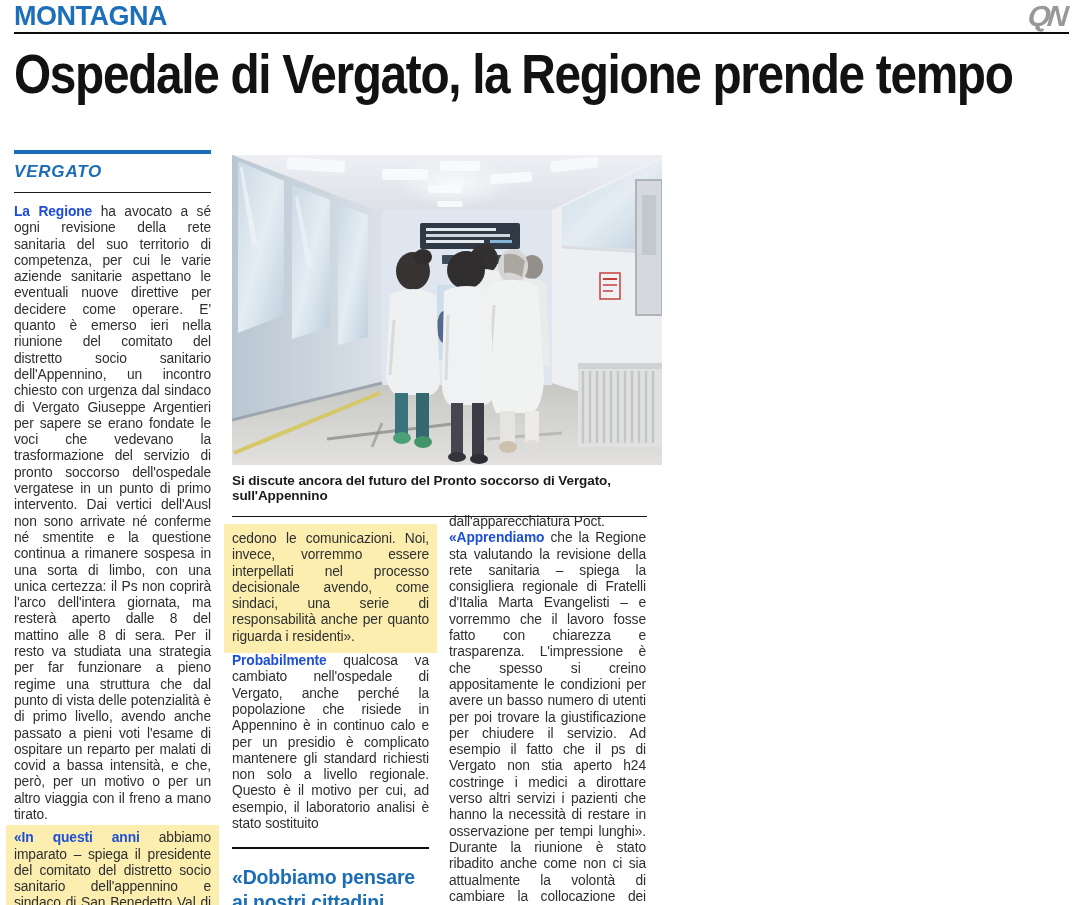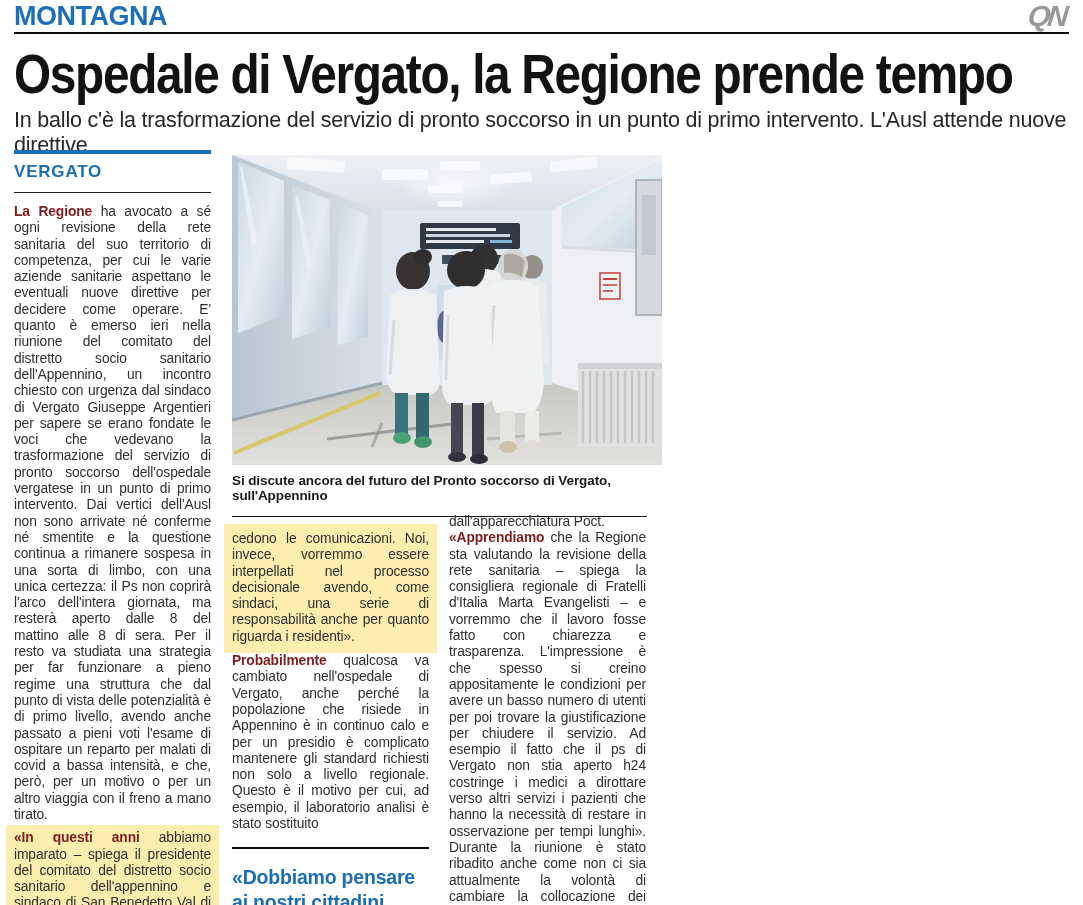--- a/index.html
+++ b/index.html
@@ -38,27 +38,27 @@
   .subhead {
     position:absolute; left:14px; top:108px; width:1060px;
     font-size:21.5px; font-weight:400; color:#26262b; letter-spacing:-0.2px;
   }
   
   .col { position:absolute; width:197px; }
   .col1 { left:14px;  top:150px; }
   .col2 { left:232px; top:514px; }
   .col3 { left:449px; top:514px; }
   .kickbox { border-top:4px solid #1b6db6; padding-top:8px; padding-bottom:10px;
-             border-bottom:1.5px solid #1b1b1b; margin-bottom:11px; }
+             border-bottom:1.5px solid #1b1b1b; margin-bottom:11px;font-style:italic; }
   .kicklabel { color:#1b6db6; font-weight:800; font-size:17px; letter-spacing:0.8px; }
   p.body, .hl {
     font-size:13.8px; line-height:16.3px; text-align:justify; color:#2f2f31;
     letter-spacing:-0.1px;
   }
-  p.body b, .hl b { color:#7f1d1d; }
+  p.body b, .hl b { color:#1d4ed8; }
   .hl { background:#fbeeae; margin:2px -8px 0; padding:5px 8px 8px; }
   .col2 .hl { margin-top:10px; padding-top:7px; }
   
   .photo-block { position:absolute; left:232px; top:155px; width:430px; }
   .photo-frame { width:430px; height:310px; overflow:hidden; background:#dfe5ea; }
   .caption {
     width:415px; font-size:13.5px; font-weight:700; color:#1a1a1a;
     padding:8px 0 13px; border-bottom:1.5px solid #161616; letter-spacing:-0.1px;
   }
   
@@ -73,21 +73,20 @@
 <body>
 
 <div class="page">
 
   <div class="topbar">
     <div class="section-label">MONTAGNA</div>
     <div class="qn-logo">QN</div>
   </div>
 
   <h1 class="headline">Ospedale di Vergato, la Regione prende tempo</h1>
-  <div class="subhead">In ballo c'è la trasformazione del servizio di pronto soccorso in un punto di primo intervento. L'Ausl attende nuove direttive</div>
 
   <div class="col col1">
     <div class="kickbox">
       <span class="kicklabel">VERGATO</span>
     </div>
     <p class="body"><b>La Regione</b><span> ha avocato a sé ogni revisione della rete sanitaria del suo territorio di competenza, per cui le varie aziende sanitarie aspettano le eventuali nuove direttive per decidere come operare. E' quanto è emerso ieri nella riunione del comitato del distretto socio sanitario dell'Appennino, un incontro chiesto con urgenza dal sindaco di Vergato Giuseppe Argentieri per sapere se erano fondate le voci che vedevano la trasformazione del servizio di pronto soccorso dell'ospedale vergatese in un punto di primo intervento. Dai vertici dell'Ausl non sono arrivate né conferme né smentite e la questione continua a rimanere sospesa in una sorta di limbo, con una unica certezza: il Ps non coprirà l'arco dell'intera giornata, ma resterà aperto dalle 8 del mattino alle 8 di sera. Per il resto va studiata una strategia per far funzionare a pieno regime una struttura che dal punto di vista delle potenzialità è di primo livello, avendo anche passato a pieni voti l'esame di ospitare un reparto per malati di covid a bassa intensità, e che, però, per un motivo o per un altro viaggia con il freno a mano tirato.</span></p>
     <div class="hl"><b>«In questi anni</b><span> abbiamo imparato – spiega il presidente del comitato del distretto socio sanitario dell'appennino e sindaco di San Benedetto Val di Sambro Alessandro Santoni – che spesso le voci, soprattutto quando arrivavano dall'interno, pre-</span></div>
   </div>
 
   <div class="photo-block">

